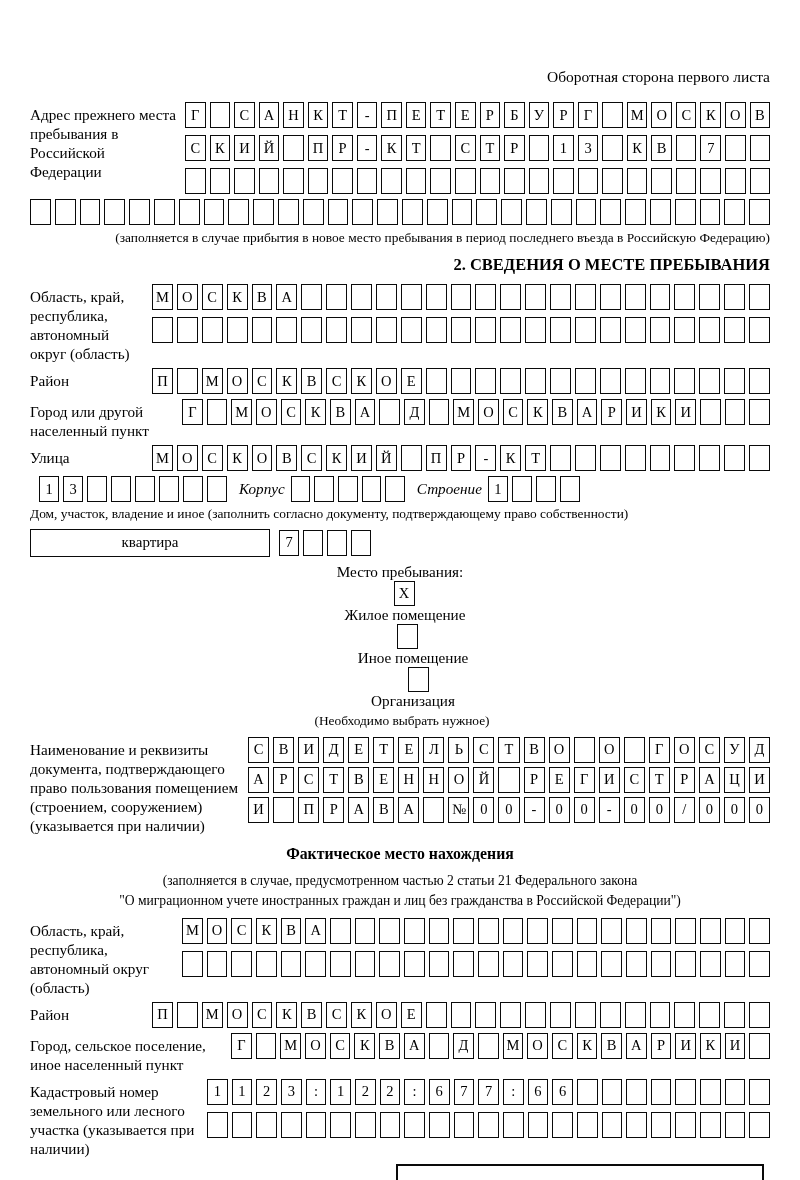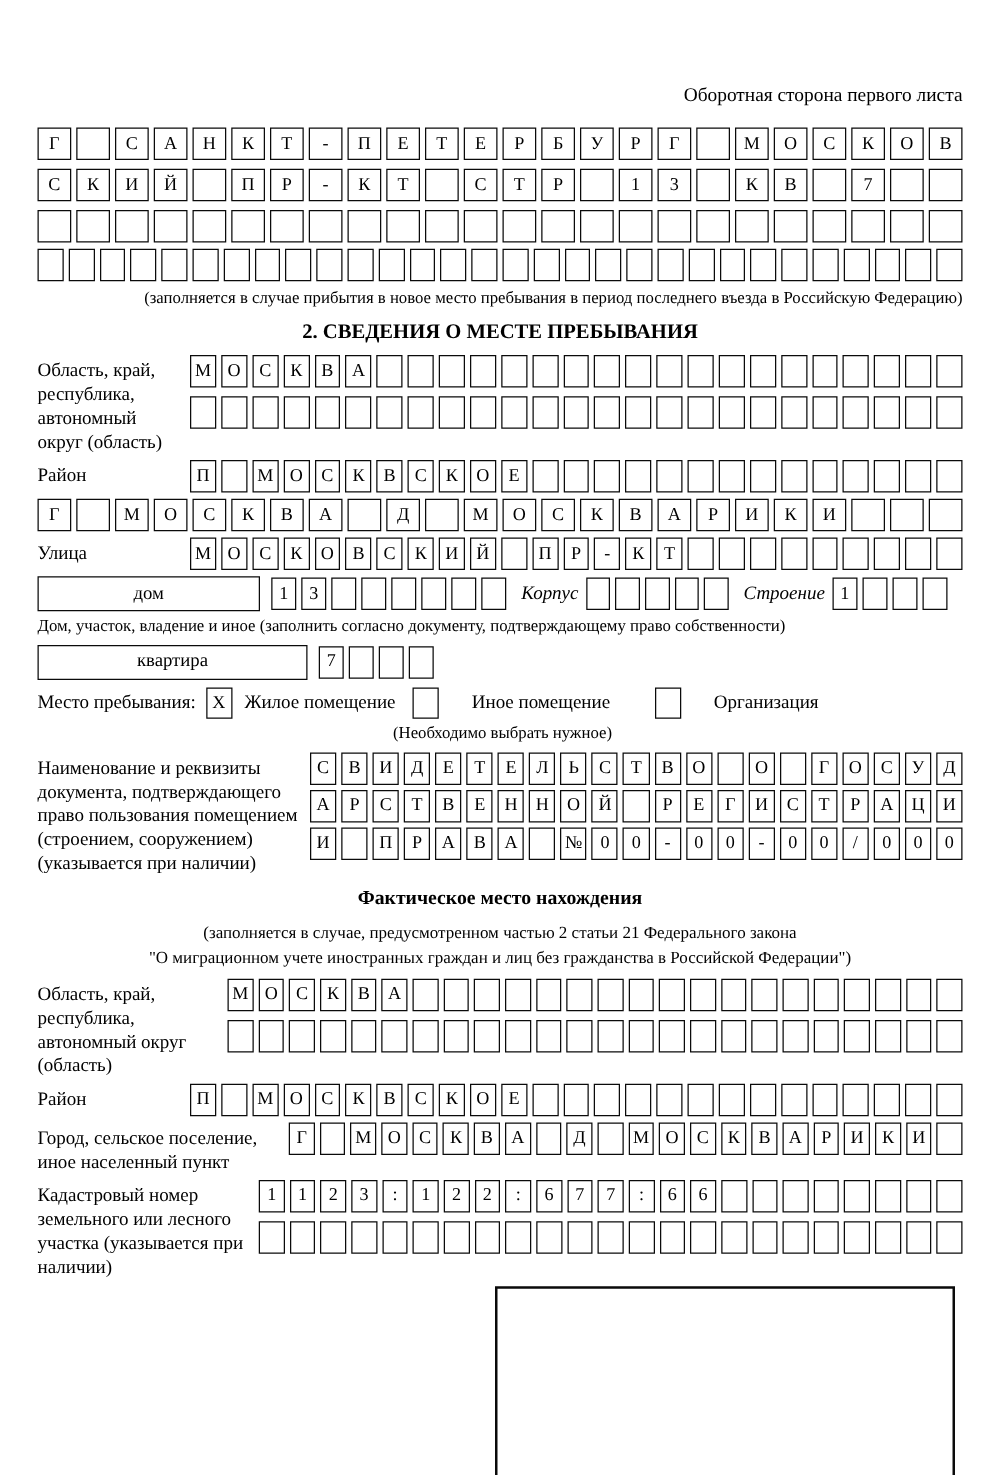--- a/index.html
+++ b/index.html
@@ -23,37 +23,37 @@
   .w177{width:177px;min-width:177px;}
   .cells-stack{flex:1;display:flex;flex-direction:column;gap:7px;}
   .cellrow{display:flex;gap:4px;}
   .cell{
     flex:1;height:26px;box-sizing:border-box;border:1.8px solid #0a0a0a;
     display:flex;align-items:center;justify-content:center;
     font-size:14.5px;background:#fff;
   }
   .caption{font-size:13.4px;line-height:1.3;}
   .caption-center{text-align:right;}
-  .sec-title{text-align:center;font-weight:bold;font-size:16.5px;margin:9px 0 9px 0;}
+  .sec-title{text-align:right;font-weight:bold;font-size:16.5px;margin:9px 0 9px 0;}
   
   .inline-row{display:flex;align-items:center;margin-bottom:3px;}
   .type-box{
     height:28px;box-sizing:border-box;border:1.8px solid #0a0a0a;
     display:flex;align-items:center;justify-content:center;font-size:15px;
   }
   .tb-house{width:178px;}
-  .tb-apt{width:216px;}
+  .tb-apt{width:240px;}
   .cr8{width:188px;margin-left:9px;}
   .cr5{width:114px;}
   .cr4{width:92px;}
   .cr4b{width:92px;margin-left:9px;}
   .inline-lbl{font-size:15.2px;padding:0 6px 0 12px;white-space:nowrap;font-style:italic;}
   .fieldcap{margin:3px 0 6px 0;}
   
-  .stay-row{display:flex;align-items:center;margin-top:6px;}
+  .stay-row{display:flex;align-items:center;margin-top:6px;flex-direction:column;}
   .stay-lbl{font-size:15.2px;white-space:nowrap;}
   .checkbox{
     width:21px;height:25px;box-sizing:border-box;border:1.8px solid #0a0a0a;
     display:inline-flex;align-items:center;justify-content:center;
     font-size:14.5px;margin-left:8px;
   }
   .opt-lbl{font-size:15.2px;margin-left:10px;white-space:nowrap;}
   .sp1{margin-left:14px;} .sp2{margin-left:26px;} .sp3{margin-left:36px;}
   .stay-hint{font-size:13.4px;margin:3px 0 8px 212px;width:320px;text-align:center;}
   
@@ -64,20 +64,21 @@
   .stamp-box{height:176px;box-sizing:border-box;border:2px solid #0a0a0a;background:#fff;}
 </style>
 </head>
 <body>
 
 <div class="page">
 
   <div class="header-note">Оборотная сторона первого листа</div>
 
   <div class="frow">
+    <div class="flabel w155">Адрес прежнего места пребывания в Российской Федерации</div>
     <div class="cells-stack">
       <div class="cellrow">
           <span class="cell">Г</span>
           <span class="cell"></span>
           <span class="cell">С</span>
           <span class="cell">А</span>
           <span class="cell">Н</span>
           <span class="cell">К</span>
           <span class="cell">Т</span>
           <span class="cell">-</span>
@@ -275,20 +276,21 @@
           <span class="cell"></span>
           <span class="cell"></span>
           <span class="cell"></span>
           <span class="cell"></span>
           <span class="cell"></span>
         </div>
     </div>
   </div>
 
   <div class="frow">
+    <div class="flabel w152">Город или другой населенный пункт</div>
     <div class="cells-stack">
       <div class="cellrow">
           <span class="cell">Г</span>
           <span class="cell"></span>
           <span class="cell">М</span>
           <span class="cell">О</span>
           <span class="cell">С</span>
           <span class="cell">К</span>
           <span class="cell">В</span>
           <span class="cell">А</span>
@@ -339,21 +341,20 @@
           <span class="cell"></span>
           <span class="cell"></span>
           <span class="cell"></span>
           <span class="cell"></span>
           <span class="cell"></span>
         </div>
     </div>
   </div>
 
   <div class="inline-row">
-    <div class="type-box tb-house">дом</div>
     <div class="cellrow cr8">
         <span class="cell">1</span>
         <span class="cell">3</span>
         <span class="cell"></span>
         <span class="cell"></span>
         <span class="cell"></span>
         <span class="cell"></span>
         <span class="cell"></span>
         <span class="cell"></span>
       </div>

